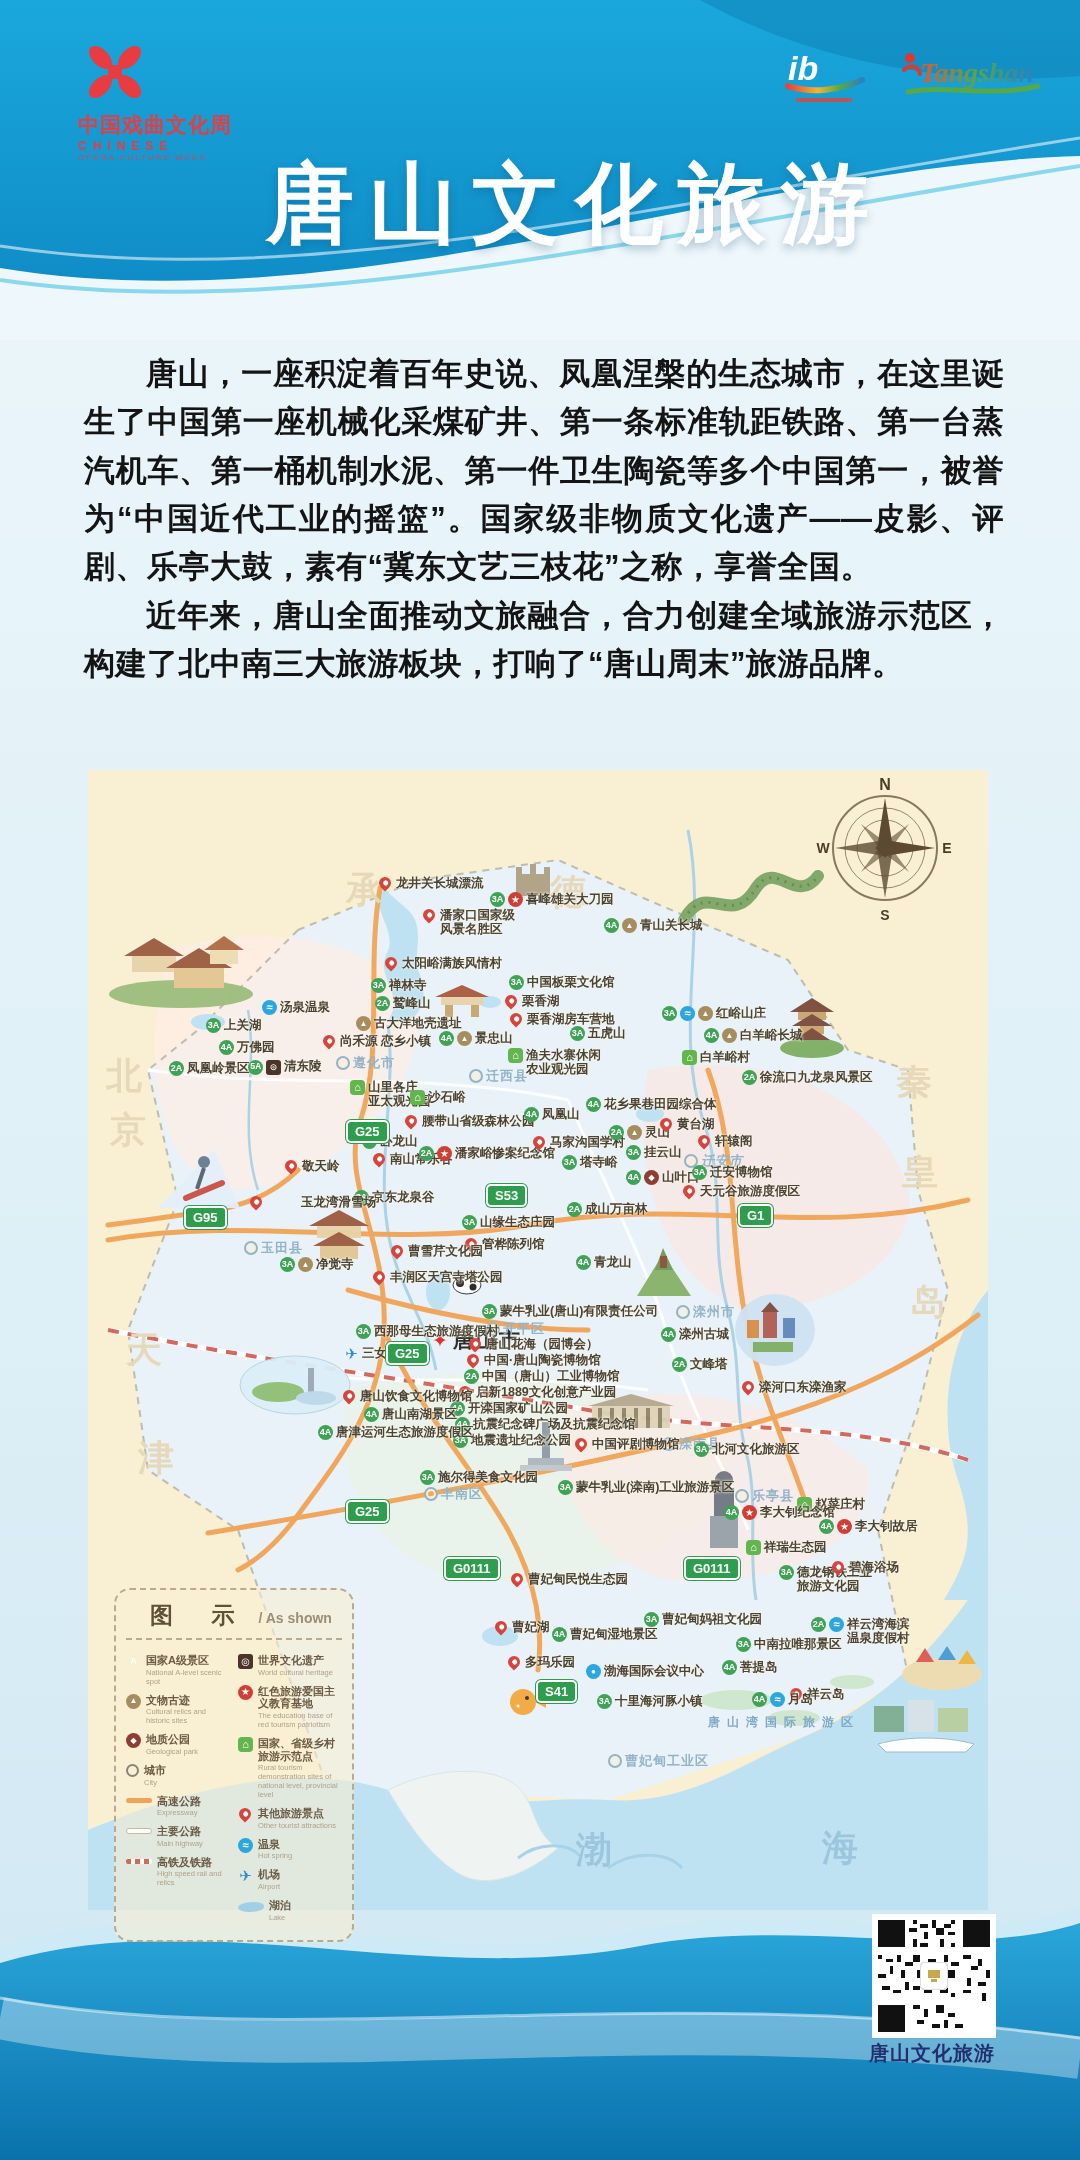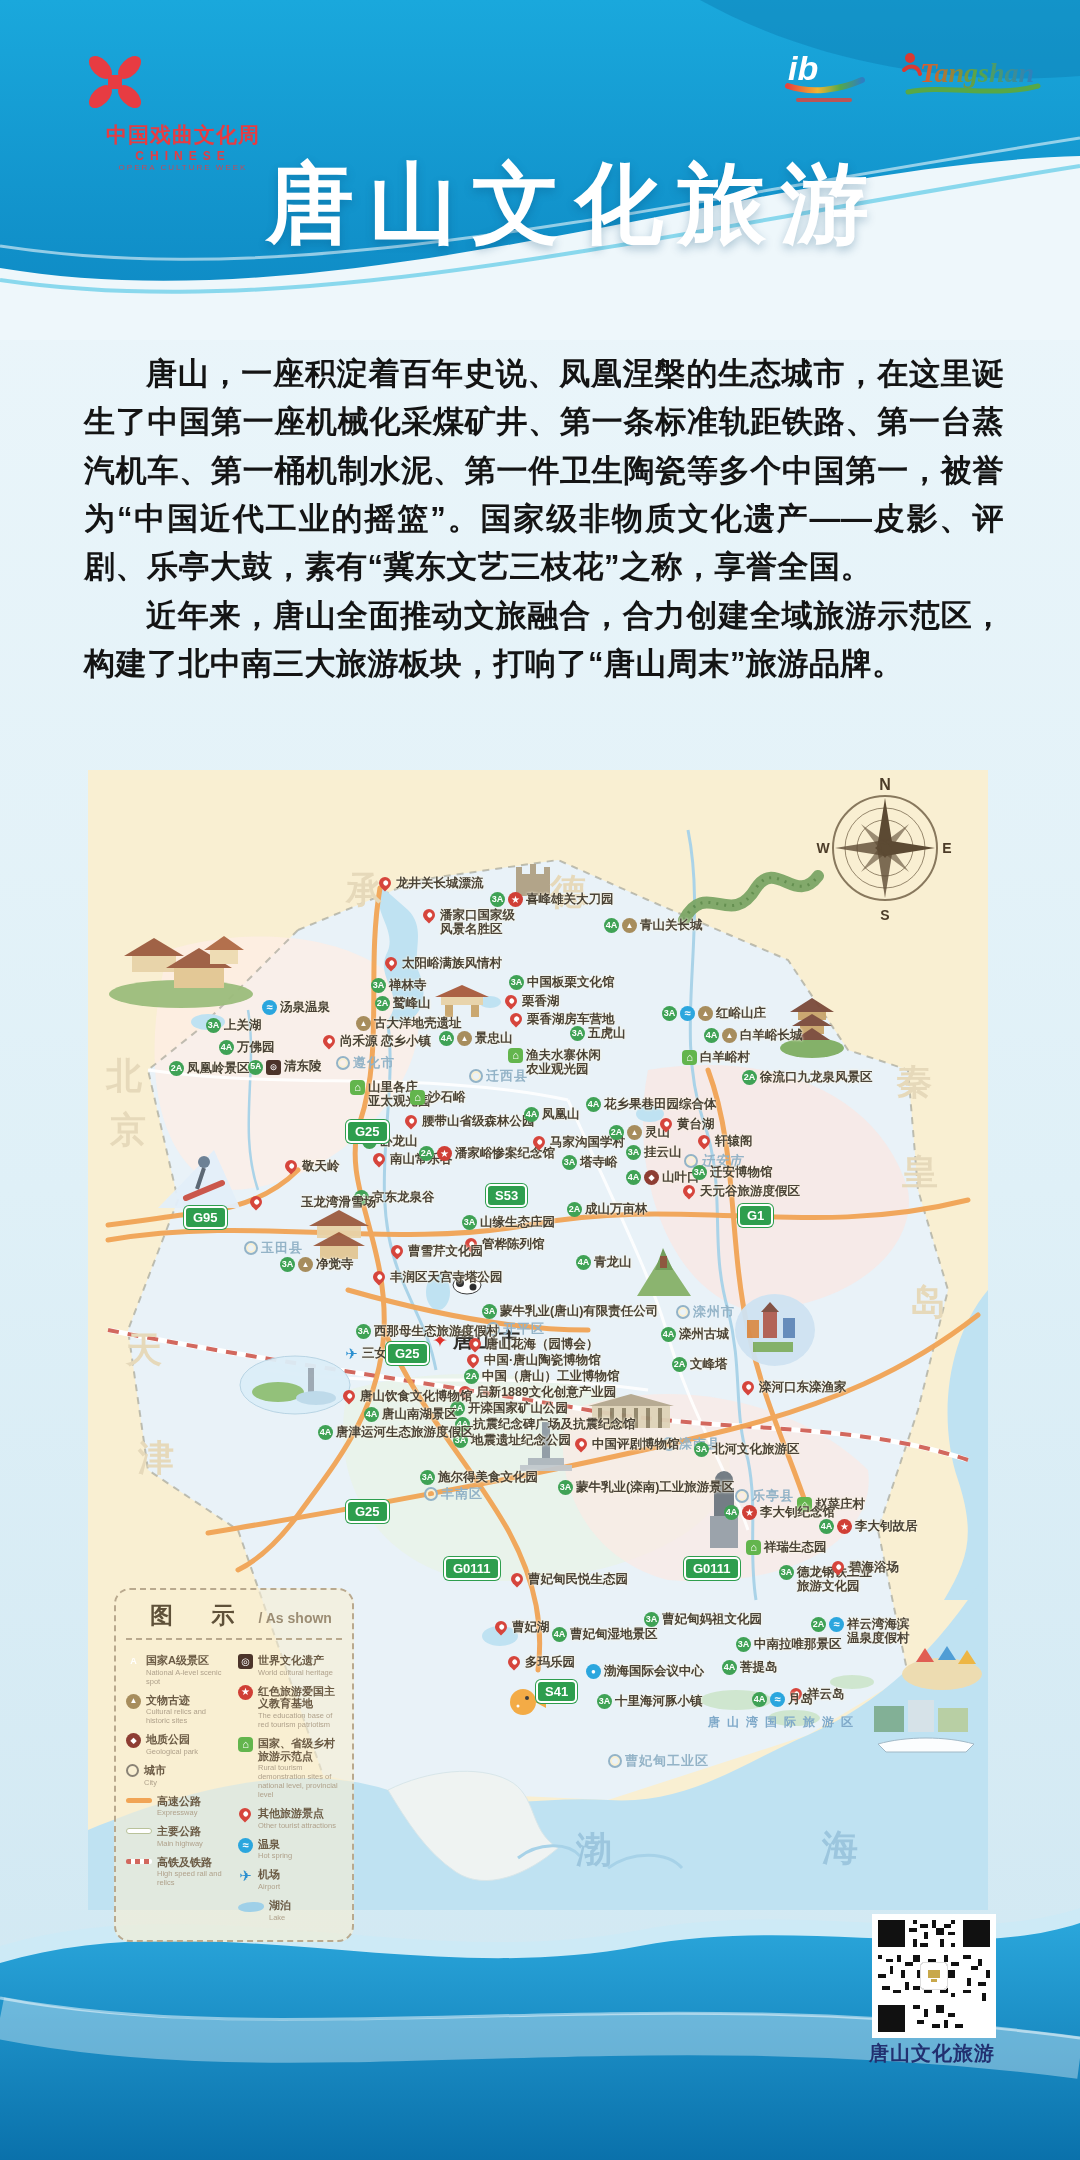--- a/index.html
+++ b/index.html
@@ -1,21 +1,21 @@
 <!DOCTYPE html>
 <html><head>
 <meta charset="utf-8">
 <style>
   html,body{margin:0;padding:0;background:#9fc7dc;}
   #page{position:relative;width:1080px;height:2160px;margin:0 auto;overflow:hidden;
         font-family:"Liberation Sans","DejaVu Sans",sans-serif;background:linear-gradient(180deg,#eef7fb 0%,#dff0f7 55%,#cfe7f2 100%);}
   svg{display:block}
   
   #hero-svg{position:absolute;top:0;left:0;}
-  .hdr-left{position:absolute;left:78px;top:45px;width:210px;text-align:center;color:#e73c42;z-index:5}
+  .hdr-left{position:absolute;left:78px;top:35px;width:210px;text-align:left;color:#e73c42;z-index:5}
   .hdr-left .zh{font-size:21px;font-weight:900;letter-spacing:1px;margin-top:2px}
   .hdr-left .en1{font-size:12px;font-weight:700;letter-spacing:6px}
   .hdr-left .en2{font-size:8px;letter-spacing:2px;opacity:.85}
   .page-title{position:absolute;left:0;right:0;top:86px;padding-left:70px;text-align:center;z-index:5;
        font-size:88px;font-weight:900;color:#ffffff;letter-spacing:15px;text-shadow:0 4px 10px rgba(0,70,110,.28);}
   .hdr-right{position:absolute;right:36px;top:46px;display:flex;gap:26px;align-items:flex-start;z-index:5}
   
   .intro{position:absolute;left:84px;right:76px;top:350px;z-index:4}
   .intro p{margin:0;text-indent:2em;font-size:31px;line-height:1.56;font-weight:600;color:#141414;
            letter-spacing:.5px;text-align:justify}

